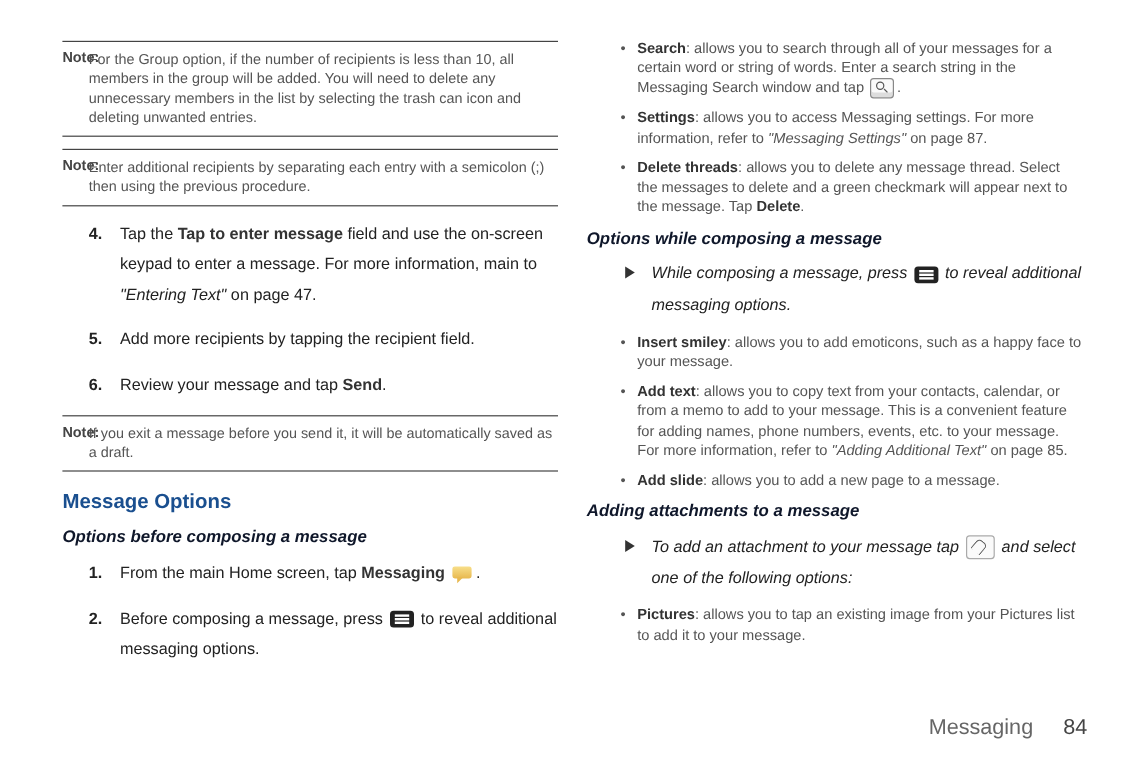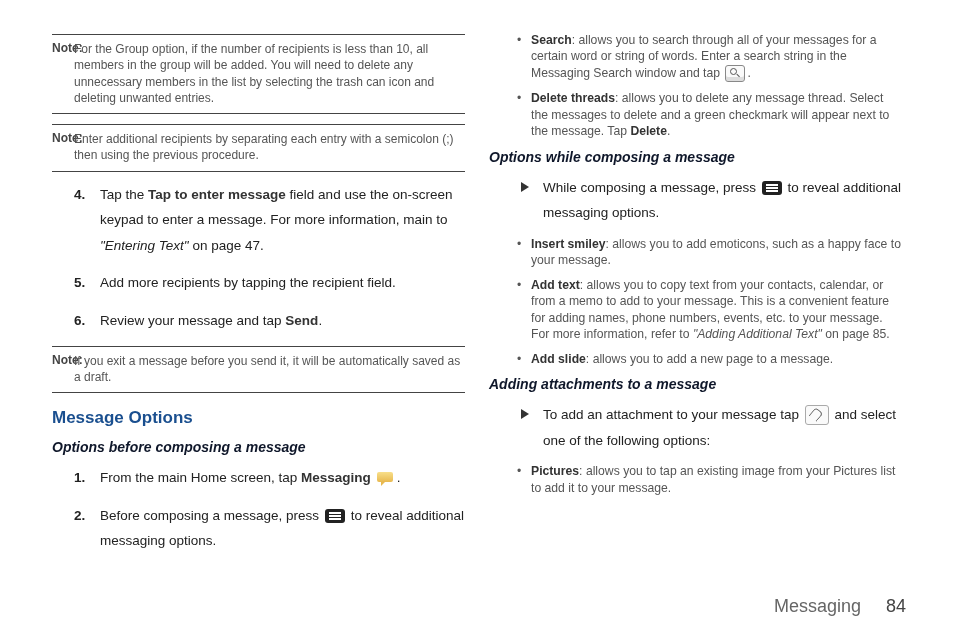--- a/index.html
+++ b/index.html
@@ -83,20 +83,21 @@
     top: 0;
     color: #555;
   }
   .b { font-weight: bold; color: #333; }
   .it { font-style: italic; }
   .arrow-row {
     margin: 6px 0 10px 32px;
     line-height: 1.9;
     position: relative;
     padding-left: 22px;
+    font-style: italic;
   }
   .arrow-row .tri {
     position: absolute;
     left: 0;
     top: 7px;
     width: 0; height: 0;
     border-top: 5px solid transparent;
     border-bottom: 5px solid transparent;
     border-left: 8px solid #333;
   }
@@ -248,20 +249,23 @@
     </ol>
   </div>
 
   <div class="col">
 
     <ul class="bul">
       <li>
         <span class="b">Search</span><span>: allows you to search through all of your messages for a certain word or string of words. Enter a search string in the Messaging Search window and tap </span><span class="icon-box icon-search"></span><span>.</span>
       </li>
       <li>
+        <span class="b">Settings</span><span>: allows you to access Messaging settings. For more information, refer to </span><span class="it">"Messaging Settings"</span><span>  on page 87.</span>
+      </li>
+      <li>
         <span class="b">Delete threads</span><span>: allows you to delete any message thread. Select the messages to delete and a green checkmark will appear next to the message. Tap </span><span class="b">Delete</span><span>.</span>
       </li>
     </ul>
 
     <div class="sub-heading">Options while composing a message</div>
 
     <div class="arrow-row">
       <span class="tri"></span>
       <span>While composing a message, press </span><span class="icon-menu"></span><span> to reveal additional messaging options.</span>
     </div>

